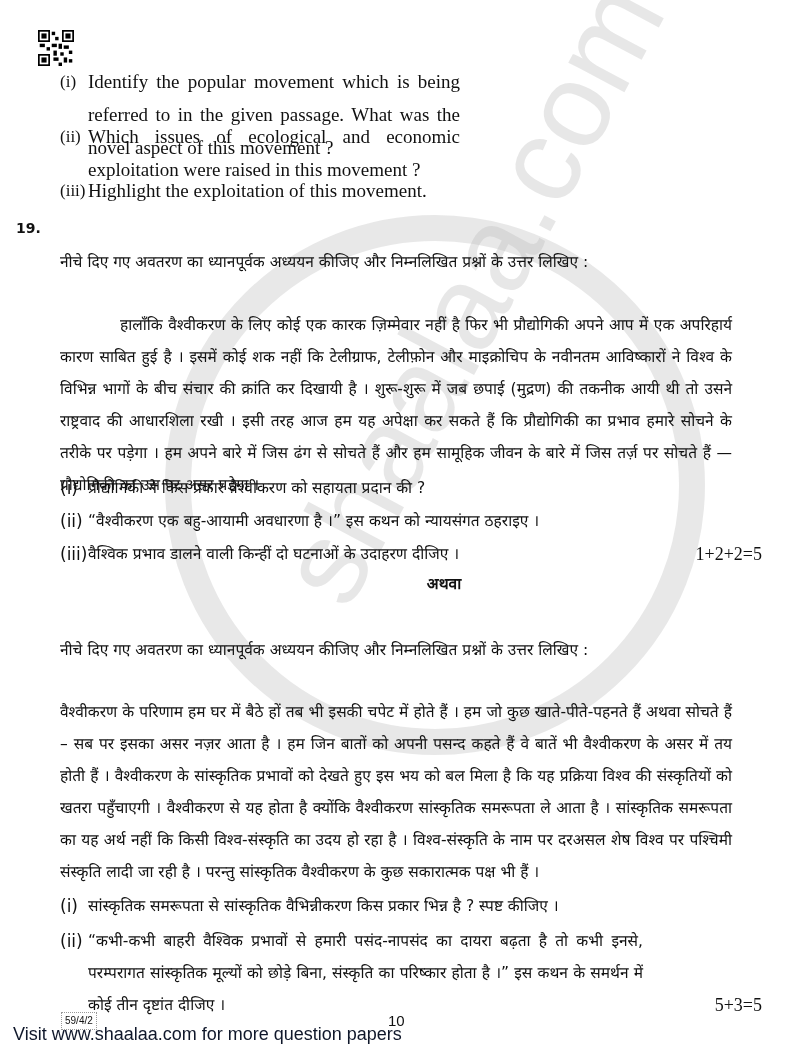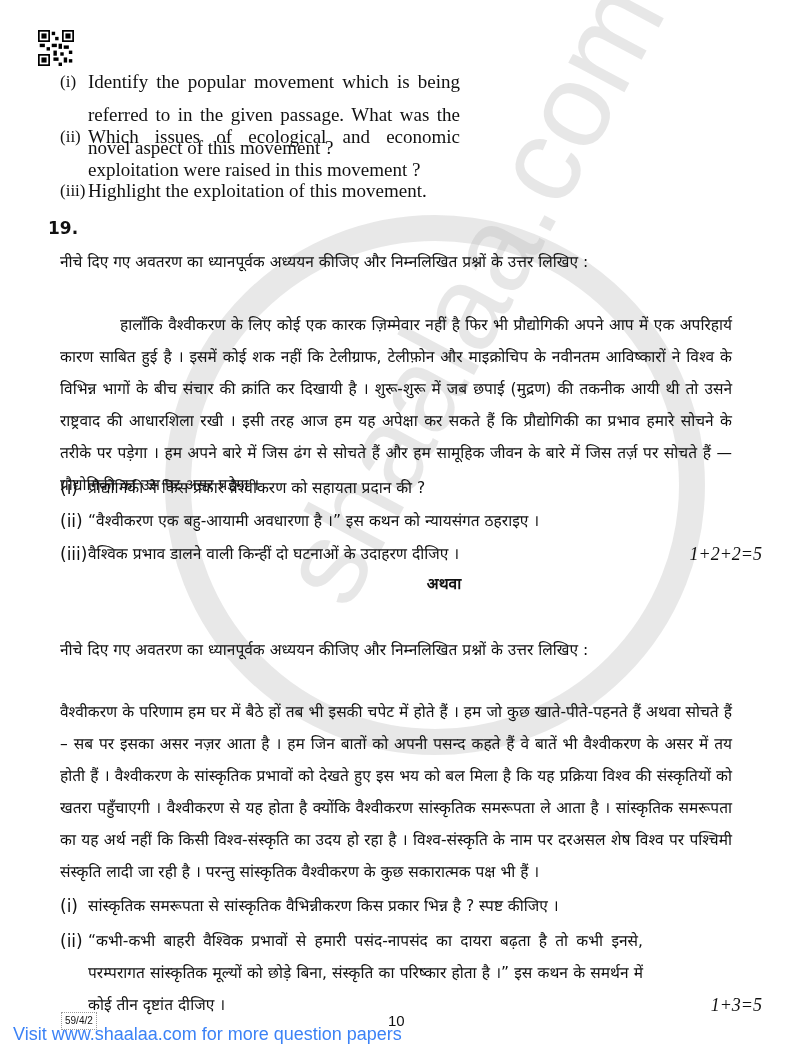--- a/index.html
+++ b/index.html
@@ -15,33 +15,33 @@
       box-sizing: border-box; pointer-events: none;
     }
     .watermark-text {
       position: absolute; left: 250px; top: 560px; transform: rotate(-62deg);
       transform-origin: left top; font-family: "Liberation Sans", sans-serif;
       font-size: 120px; color: rgba(185,185,185,0.35); white-space: nowrap; pointer-events: none;
     }
     .content { position: absolute; left: 0; top: 0; width: 800px; }
     .row { position: absolute; left: 0; width: 800px; }
     .num { position: absolute; left: 60px; font-size: 17px; }
-    .qno { position: absolute; left: 48px; font-weight: bold; font-size: 17px; }
+    .qno { position: absolute; left: 16px; font-weight: bold; font-size: 14px; }
     .en { font-family: "Liberation Serif", serif; font-size: 19px; line-height: 33px; }
     .hi { font-family: "DejaVu Sans", sans-serif; font-size: 15.5px; line-height: 32px; }
     .txt { position: absolute; left: 88px; width: 372px; text-align: justify; }
     .txt-wide { position: absolute; left: 60px; width: 410px; text-align: justify; margin-top: 34px; }
-    .mk { position: absolute; right: 38px; font-style: italic; font-family: "Liberation Serif", serif; font-size: 18px; }
+    .mk { position: absolute; right: 38px; font-family: "Liberation Serif", serif; font-size: 18px; }
     .center-heading { position: absolute; left: 0; width: 800px; text-align: center; font-weight: bold; padding-left: 44px; }
     .footer-code {
       position: absolute; left: 24px; top: 1012px; font-family: "Liberation Sans", sans-serif;
       font-size: 10px; border: 1px dotted #999; padding: 0 3px; line-height: 16px; margin-left: 37px;
     }
     .footer-page { position: absolute; left: 388px; top: 1012px; font-family: "Liberation Sans", sans-serif; font-size: 15px; }
-    .footer-visit { position: absolute; left: 13px; top: 1024px; font-family: "Liberation Sans", sans-serif; font-size: 18px; color: #3b82f6; }
+    .footer-visit { position: absolute; left: 13px; top: 1024px; font-family: "Liberation Sans", sans-serif; font-size: 18px; color: #0f172a; }
   </style>
 </head>
 <body>
 
 <div class="watermark"></div>
 <div class="watermark-text">shaalaa.com</div>
 
 <svg class="qr" viewBox="0 0 21 21">
   <rect x="0" y="0" width="7" height="7" fill="#000"></rect>
     <rect x="1" y="1" width="5" height="5" fill="#fff"></rect>
@@ -114,19 +114,19 @@
     <span class="txt-wide" style="left:60px; width:672px">वैश्वीकरण के परिणाम हम घर में बैठे हों तब भी इसकी चपेट में होते हैं । हम जो कुछ खाते-पीते-पहनते हैं अथवा सोचते हैं – सब पर इसका असर नज़र आता है । हम जिन बातों को अपनी पसन्द कहते हैं वे बातें भी वैश्वीकरण के असर में तय होती हैं । वैश्वीकरण के सांस्कृतिक प्रभावों को देखते हुए इस भय को बल मिला है कि यह प्रक्रिया विश्व की संस्कृतियों को खतरा पहुँचाएगी । वैश्वीकरण से यह होता है क्योंकि वैश्वीकरण सांस्कृतिक समरूपता ले आता है । सांस्कृतिक समरूपता का यह अर्थ नहीं कि किसी विश्व-संस्कृति का उदय हो रहा है । विश्व-संस्कृति के नाम पर दरअसल शेष विश्व पर पश्चिमी संस्कृति लादी जा रही है । परन्तु सांस्कृतिक वैश्वीकरण के कुछ सकारात्मक पक्ष भी हैं ।</span>
   </div>
 
   <div class="row hi" style="top:890px">
     <span class="num">(i)</span>
     <span class="txt" style="width:640px">सांस्कृतिक समरूपता से सांस्कृतिक वैभिन्नीकरण किस प्रकार भिन्न है ? स्पष्ट कीजिए ।</span>
   </div>
   <div class="row hi" style="top:925px">
     <span class="num">(ii)</span>
     <span class="txt" style="width:555px">“कभी-कभी बाहरी वैश्विक प्रभावों से हमारी पसंद-नापसंद का दायरा बढ़ता है तो कभी इनसे, परम्परागत सांस्कृतिक मूल्यों को छोड़े बिना, संस्कृति का परिष्कार होता है ।” इस कथन के समर्थन में कोई तीन दृष्टांत दीजिए ।</span>
-    <span class="mk" style="top:64px">1+3=5</span>
+    <span class="mk" style="top:64px">5+3=5</span>
   </div>
 </div>
 
 <div class="footer-code">59/4/2</div>
 <div class="footer-page">10</div>
 <div class="footer-visit">Visit www.shaalaa.com for more question papers</div>
 
 </body></html>

